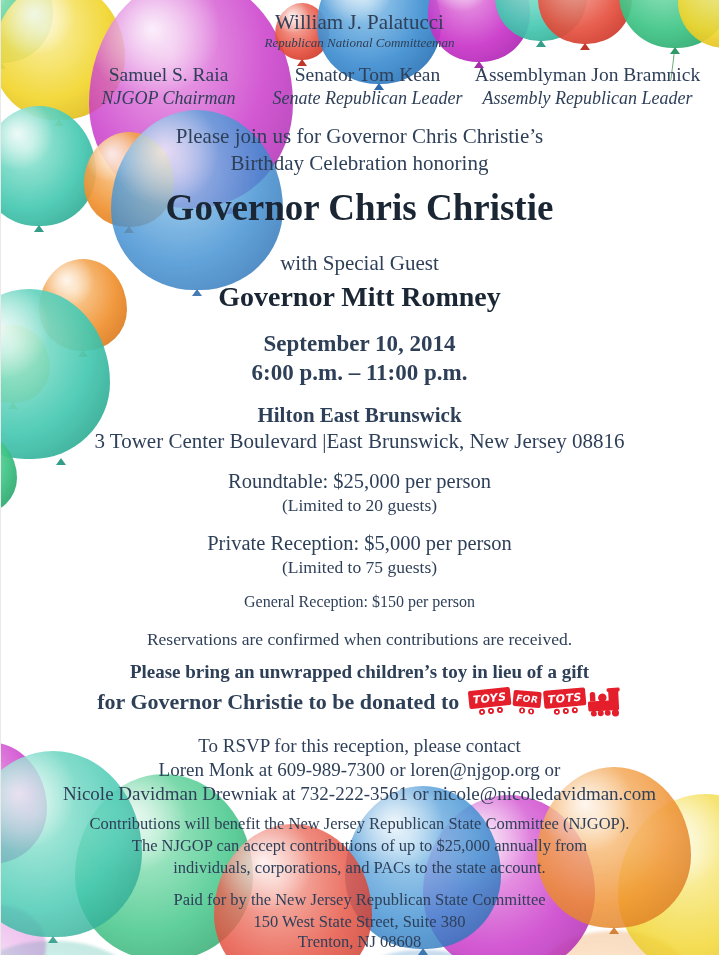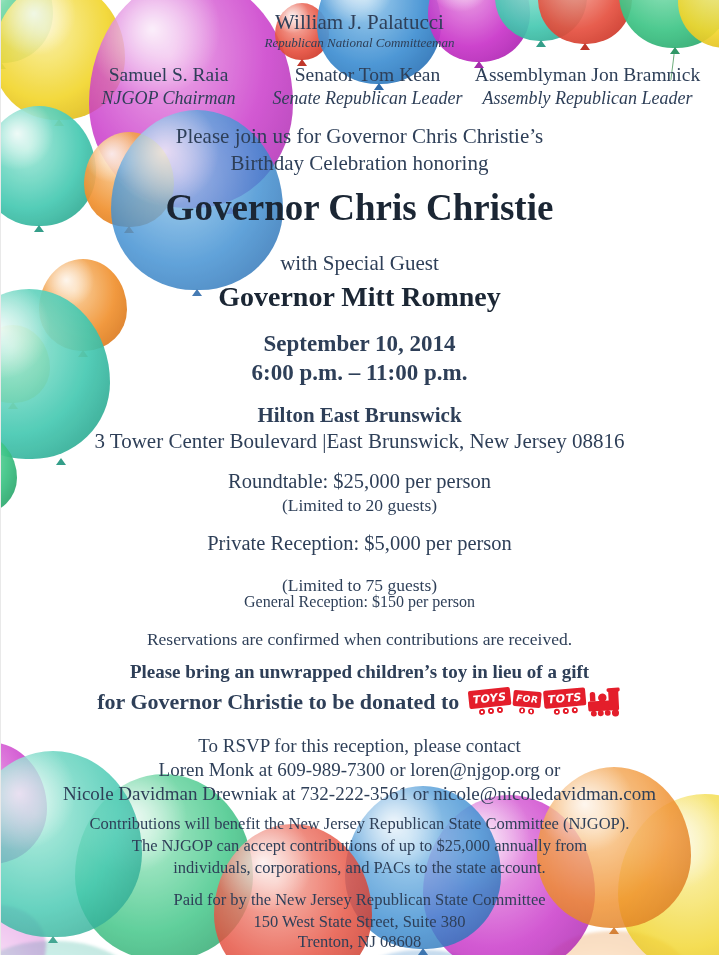--- a/index.html
+++ b/index.html
@@ -132,21 +132,21 @@
   <div class="t bld" style="top:330px;font-size:23px;">September 10, 2014</div>
   <div class="t bld" style="top:359px;font-size:23px;">6:00 p.m. – 11:00 p.m.</div>
 
   <div class="t bld" style="top:403px;font-size:21px;">Hilton East Brunswick</div>
   <div class="t" style="top:429px;font-size:21px;">3 Tower Center Boulevard |East Brunswick, New Jersey 08816</div>
 
   <div class="t" style="top:469px;font-size:20.5px;">Roundtable: $25,000 per person</div>
   <div class="t" style="top:495px;font-size:17.5px;">(Limited to 20 guests)</div>
 
   <div class="t" style="top:531px;font-size:20.5px;">Private Reception: $5,000 per person</div>
-  <div class="t" style="top:575px;font-size:17.5px;">(Limited to 75 guests)</div>
+  <div class="t" style="top:557px;font-size:17.5px;">(Limited to 75 guests)</div>
 
   <div class="t" style="top:593px;font-size:16px;">General Reception: $150 per person</div>
 
   <div class="t" style="top:629px;font-size:17.5px;">Reservations are confirmed when contributions are received.</div>
 
   <div class="t bld" style="top:661px;font-size:19px;">Please bring an unwrapped children’s toy in lieu of a gift</div>
 
   <div class="toyline">
     <span class="bld" style="font-size:22px;">for Governor Christie to be donated to</span>
     <span class="tft">

